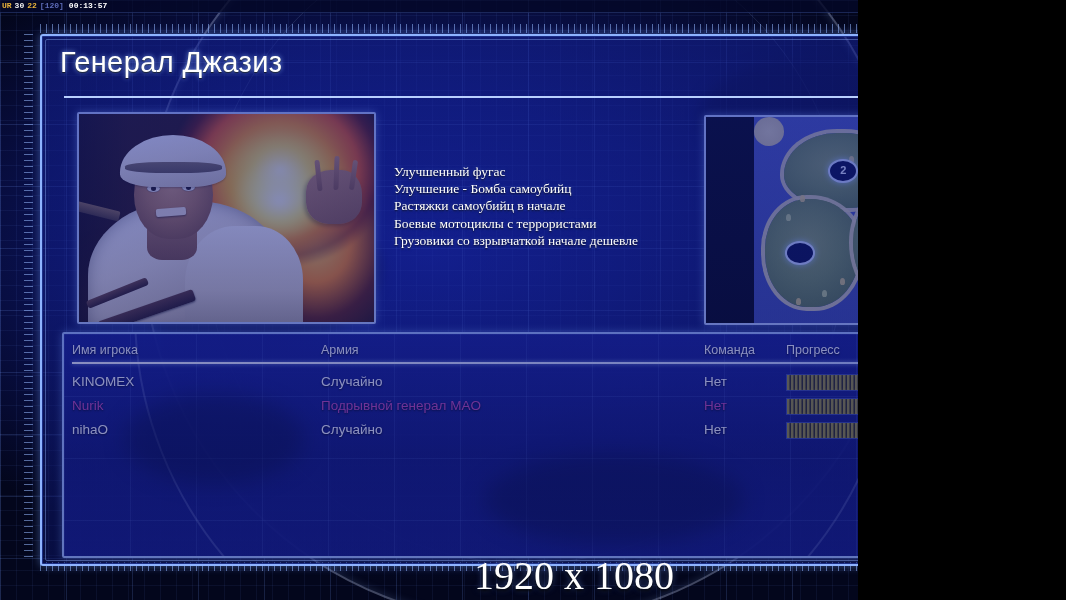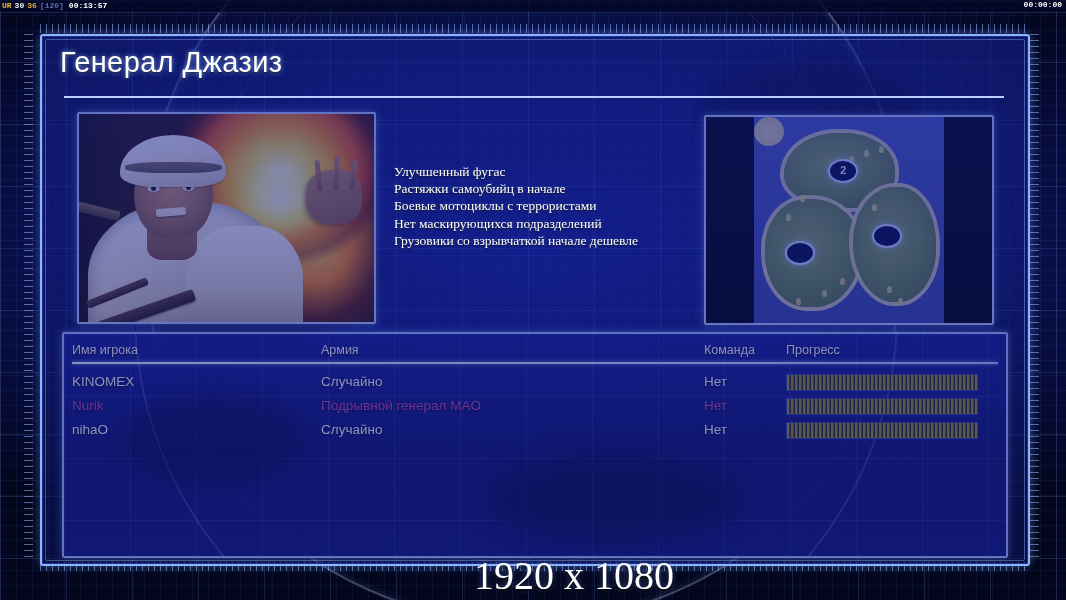--- a/index.html
+++ b/index.html
@@ -1,19 +1,19 @@
 <!DOCTYPE html>
 <html><head>
 <meta charset="utf-8">
 <style>
   html,body{margin:0;padding:0;background:#000;}
   body{width:1066px;height:600px;overflow:hidden;
        font-family:"Liberation Sans","DejaVu Sans",sans-serif;}
 
-  #screen{position:relative;width:1066px;height:600px;overflow:hidden;
+  #screen{position:relative;width:858px;height:600px;overflow:hidden;
           background:
             radial-gradient(ellipse 70% 55% at 50% 42%, #142092 0%, #0d1668 45%, #070c3a 78%, #03061c 100%),
             #03061c;}
 
   
   .bg-grid{position:absolute;inset:0;
     background-image:
       repeating-linear-gradient(to right, rgba(120,160,255,.17) 0 1px, transparent 1px 66px),
       repeating-linear-gradient(to bottom, rgba(120,160,255,.17) 0 1px, transparent 1px 62px);
     pointer-events:none;}
@@ -222,21 +222,21 @@
 
   <div class="ruler h" style="left:40px;top:24px;width:986px;"></div>
   <div class="ruler h" style="left:40px;top:562px;width:986px;"></div>
   <div class="ruler v" style="left:24px;top:34px;height:528px;"></div>
   <div class="ruler v" style="left:1030px;top:34px;height:528px;"></div>
 
   <div class="topbar">
     <div class="fps">
       <span class="lbl">UR</span>
       <span class="v1">30</span>
-      <span class="v2">36</span>
+      <span class="v2">22</span>
       <span class="v3">[120]</span>
       <span class="clk">00:13:57</span>
     </div>
     <div class="clock-right">00:00:00</div>
   </div>
 
   <div id="outer">
     <div class="titlebar"></div>
   </div>
 
@@ -265,23 +265,23 @@
       <div class="finger" style="right:6%;top:22%;height:30px;transform:rotate(8deg);"></div>
       <div class="finger" style="right:12%;top:20%;height:34px;transform:rotate(2deg);"></div>
       <div class="finger" style="right:18%;top:22%;height:31px;transform:rotate(-6deg);"></div>
       <div class="rifle"></div>
       <div class="rifle2"></div>
     </div>
   </div>
 
   <div id="desc">
     <div class="line">Улучшенный фугас</div>
+    <div class="line">Улучшение - Бомба самоубийц</div>
     <div class="line">Растяжки самоубийц в начале</div>
     <div class="line">Боевые мотоциклы с террористами</div>
-    <div class="line">Нет маскирующихся подразделений</div>
     <div class="line">Грузовики со взрывчаткой начале дешевле</div>
   </div>
 
   <div id="mapbox">
     <div class="pillar" style="left:0;"></div>
     <div class="pillar" style="right:0;"></div>
     <div id="mapinner">
       <div class="isle i-top"></div>
       <div class="isle i-left"></div>
       <div class="isle i-right"></div>

